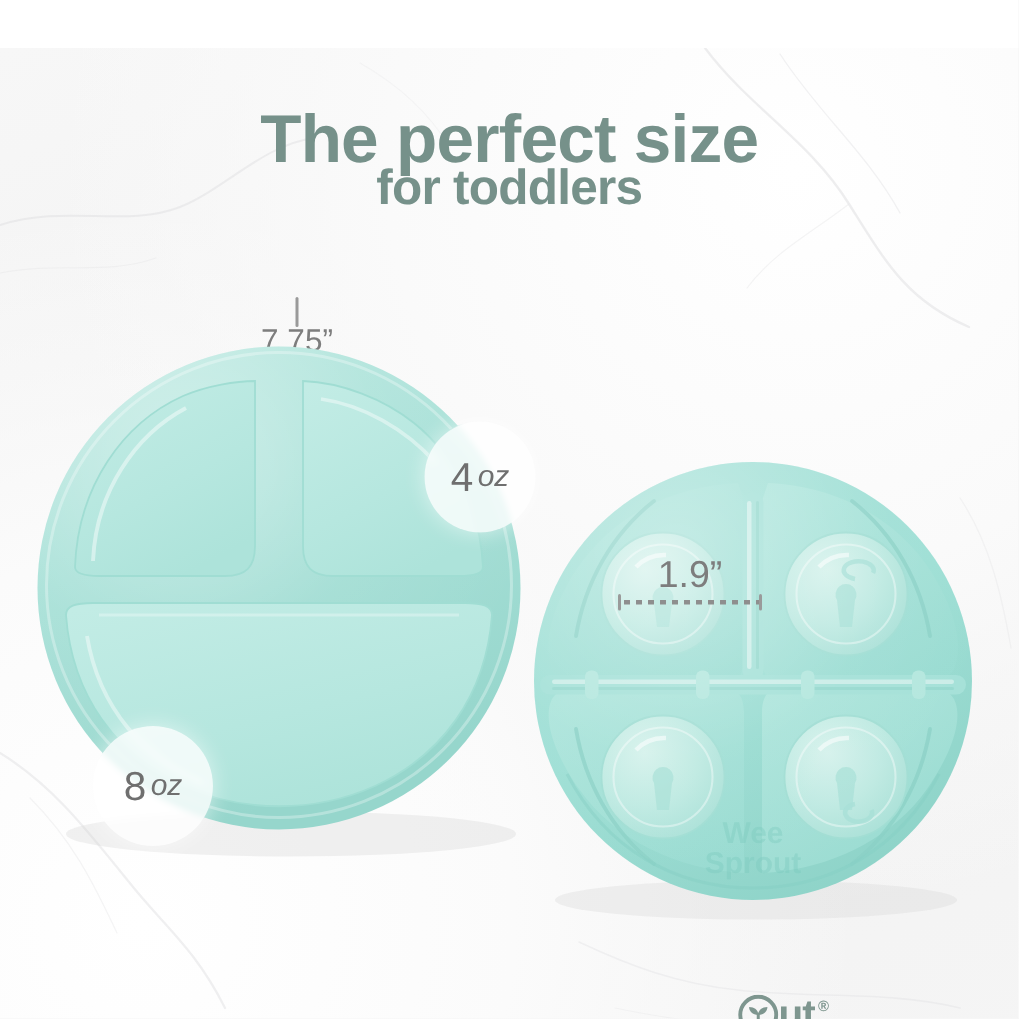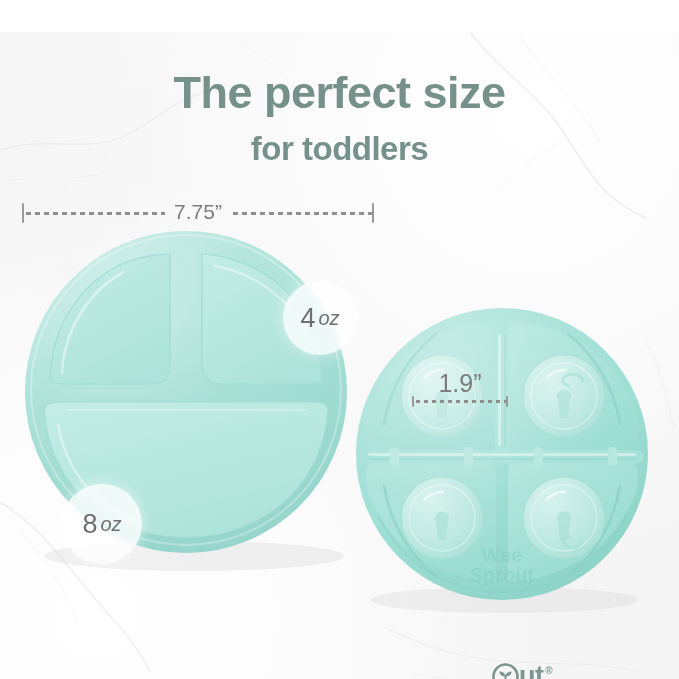--- a/index.html
+++ b/index.html
@@ -46,21 +46,21 @@
     color: #76918a;
     font-weight: 700;
     letter-spacing: -0.5px;
     line-height: 1;
   }
   #title-main {
     top: 38px;
     font-size: 45px;
   }
   #title-sub {
-    top: 100px;
+    top: 76px;
     font-size: 33px;
   }
 
   
   .dim-line {
     position: absolute;
     display: flex;
     align-items: center;
     color: #8a8a8a;
   }
@@ -84,20 +84,21 @@
     color: #7d7d7d;
     white-space: nowrap;
   }
 
   
   #dim-width-plate {
     left: 22px;
     top: 166px;
     width: 352px;
     height: 30px;
+    flex-direction: column;
   }
   #dim-width-plate .cap { height: 20px; }
   #dim-width-plate .dim-label {
     font-size: 21px;
     padding: 0 9px;
     margin-top: -2px;
   }
 
   
   #dim-suction {

